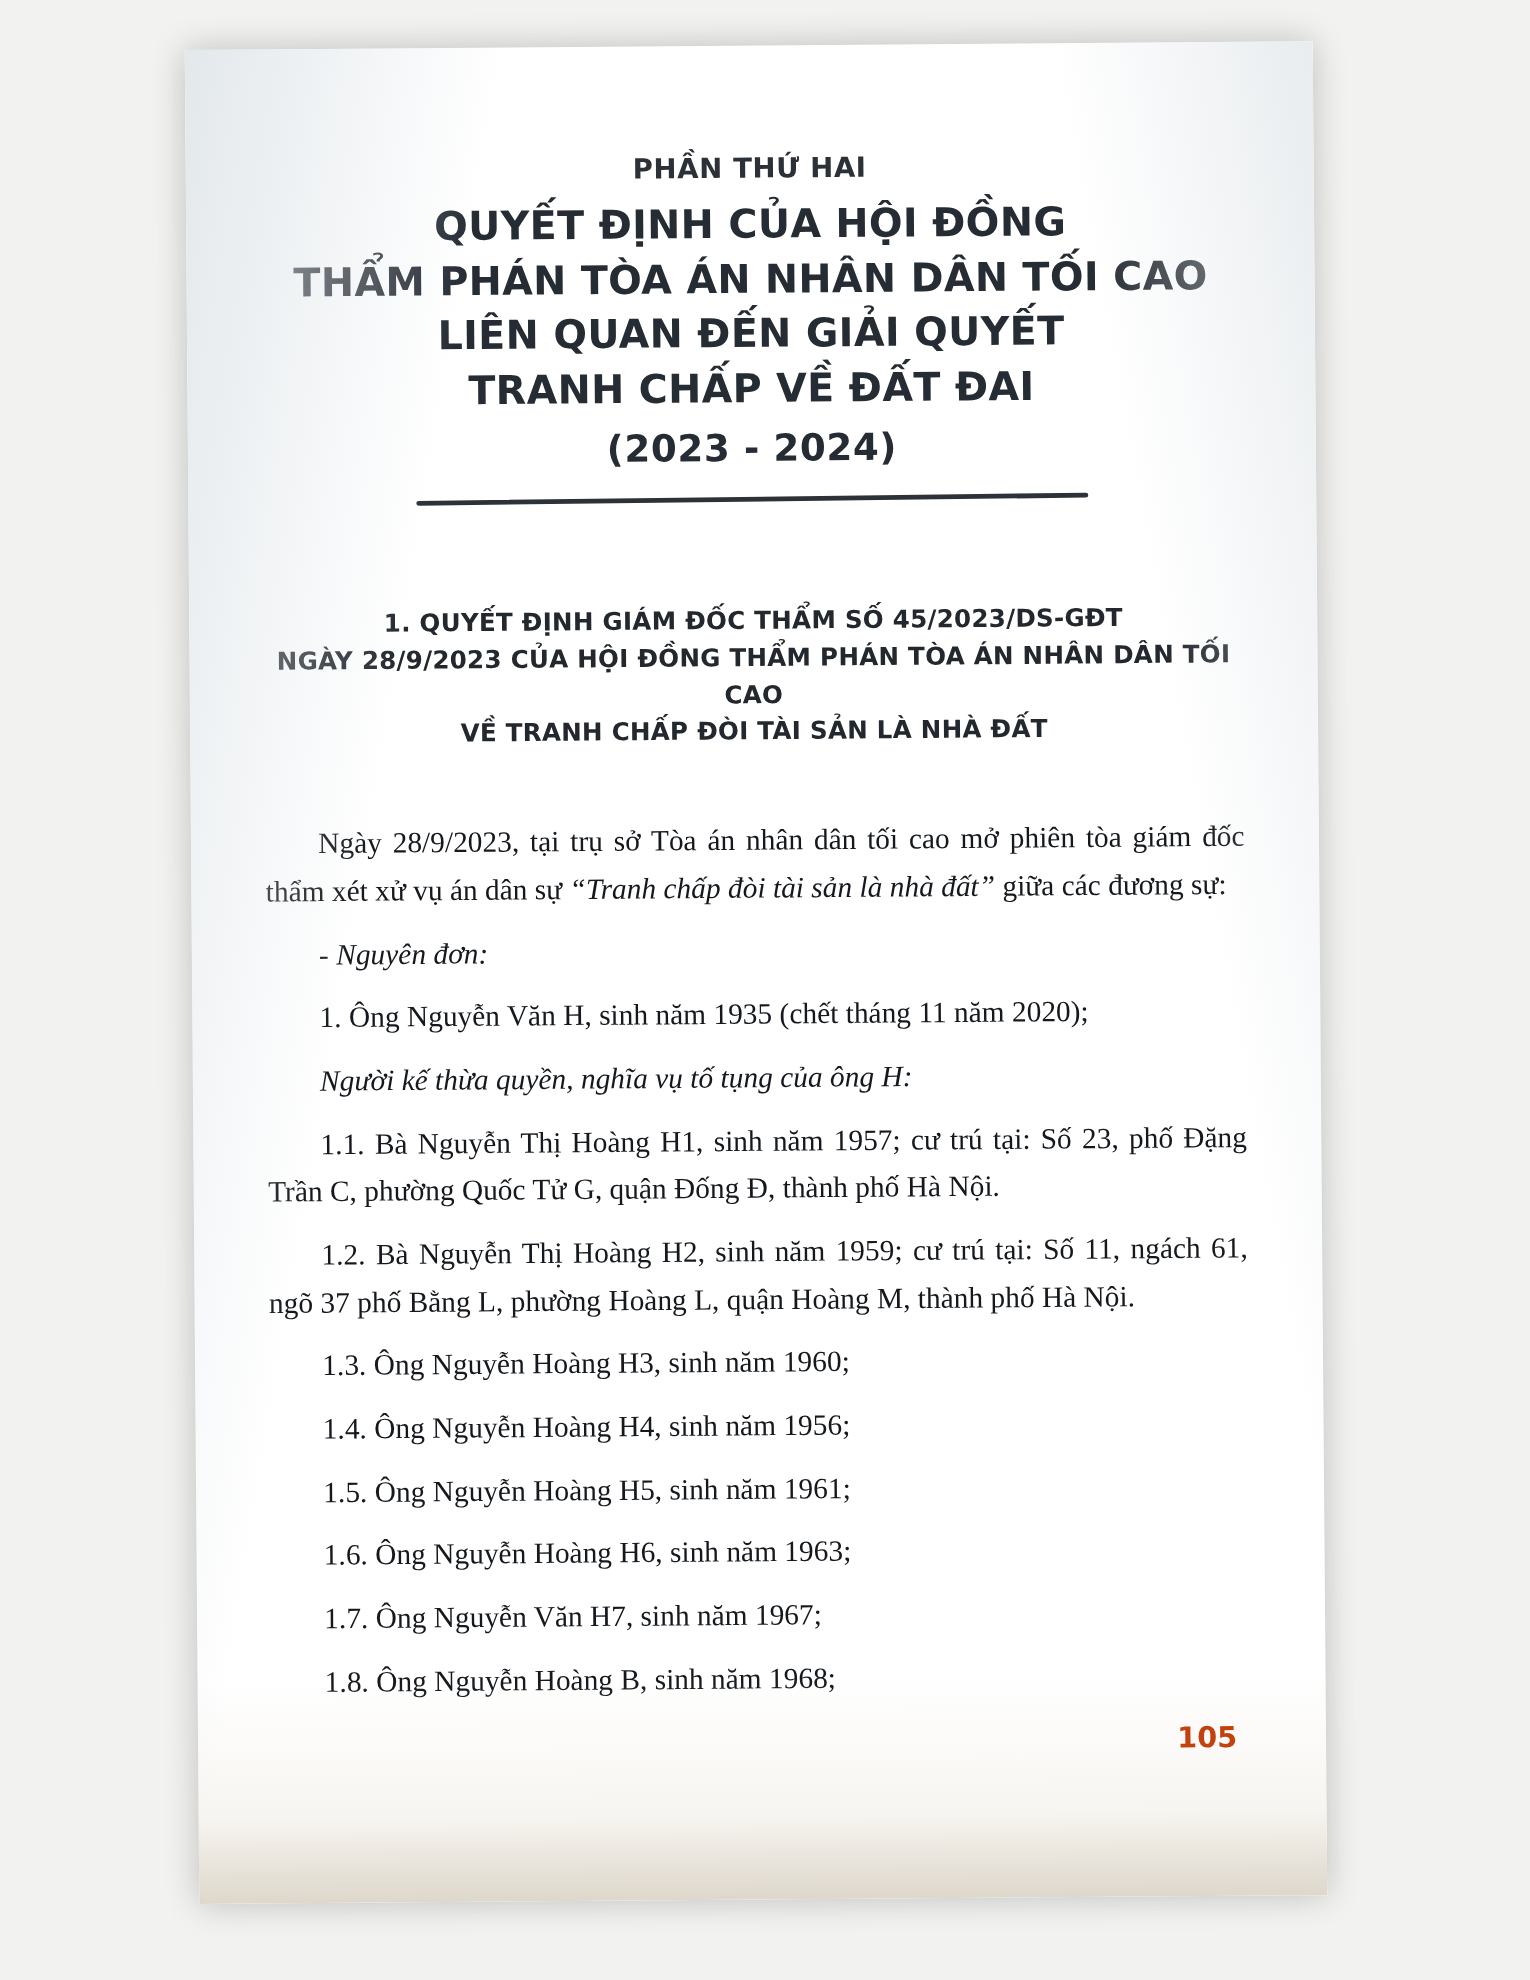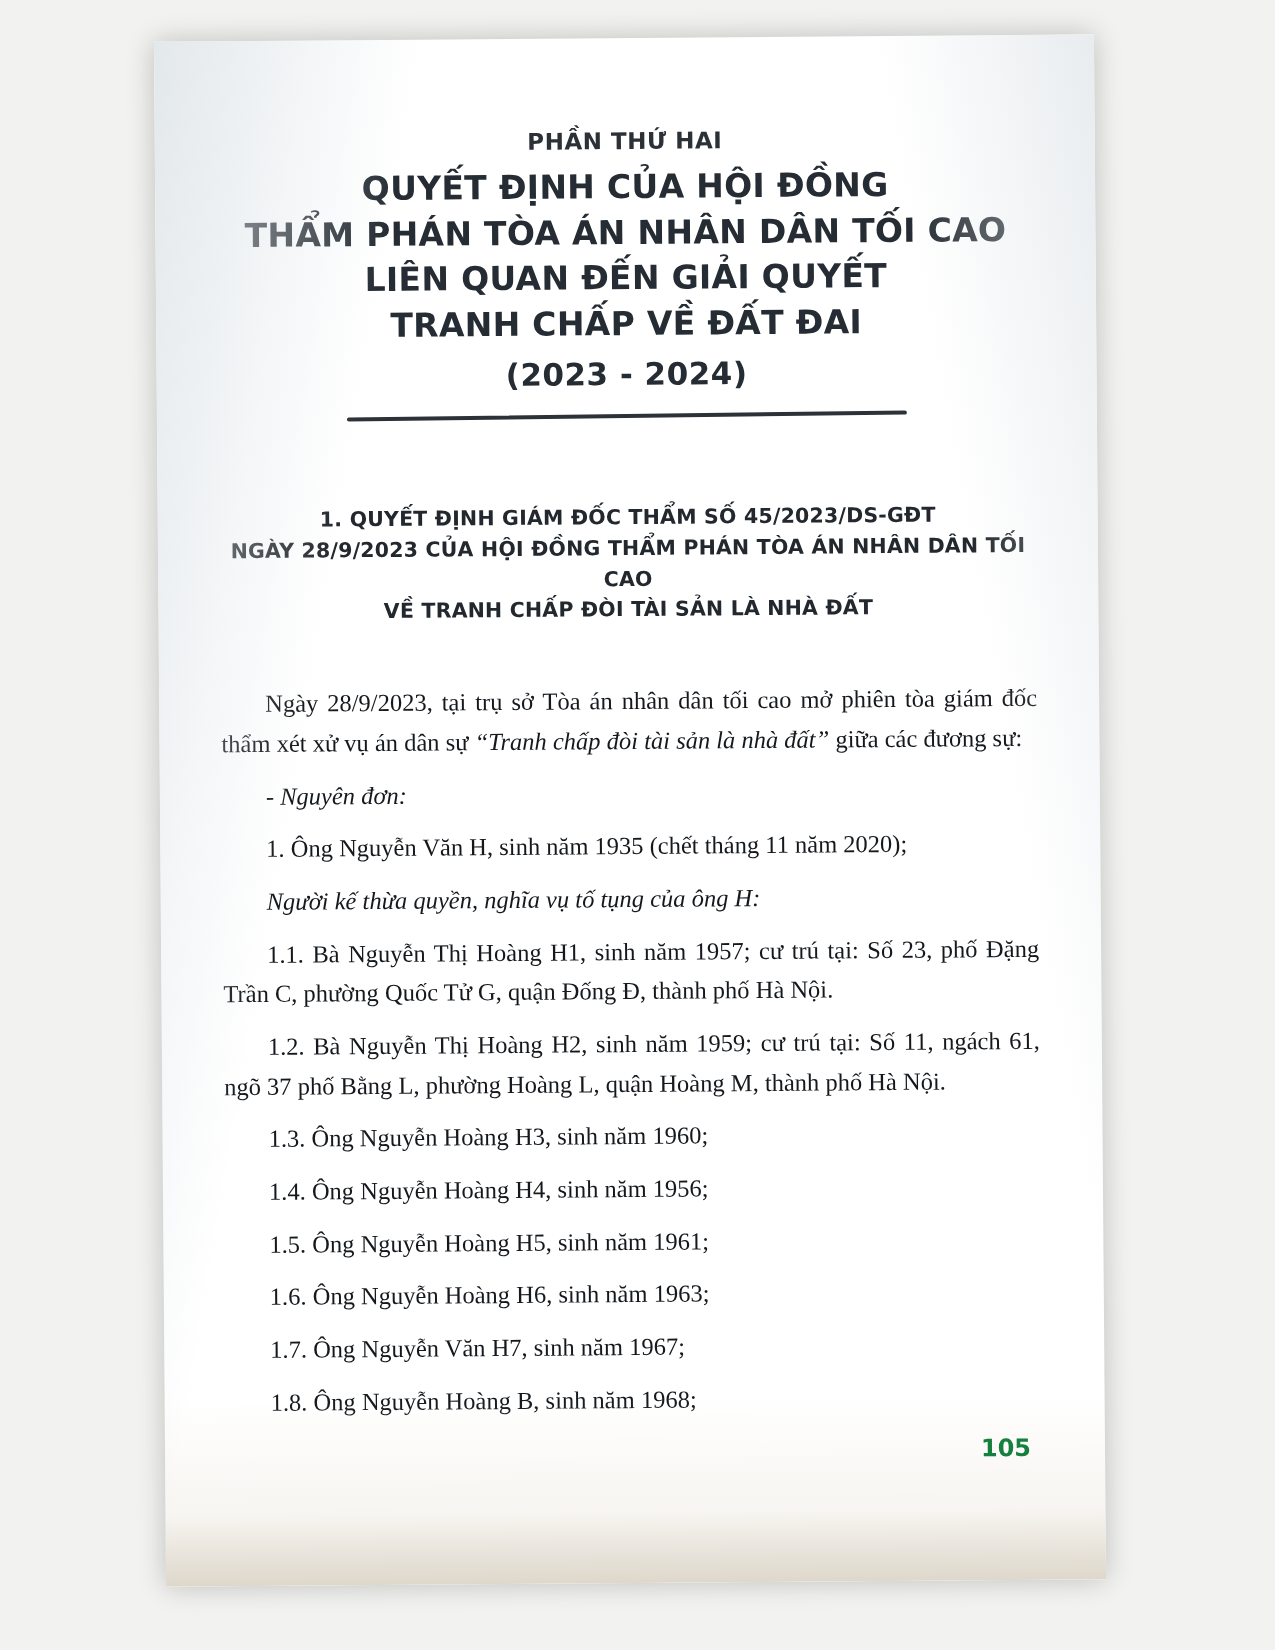--- a/index.html
+++ b/index.html
@@ -119,21 +119,21 @@
   p.indent { text-indent: 44px; }
   .em { font-style: italic; }
 
   .page-number {
     position: absolute;
     right: 74px;
     bottom: 118px;
     font-family: "DejaVu Sans", sans-serif;
     font-weight: bold;
     font-size: 24px;
-    color: #15803d;
+    color: #c2410c;
     z-index: 4;
   }
 </style>
 </head>
 <body>
 
 <div class="page-photo">
   <div class="content">
 
     <div class="part-label">PHẦN THỨ HAI</div>

